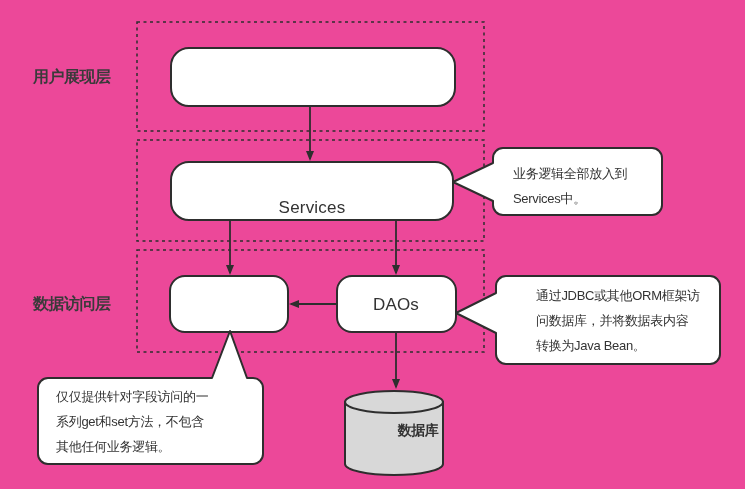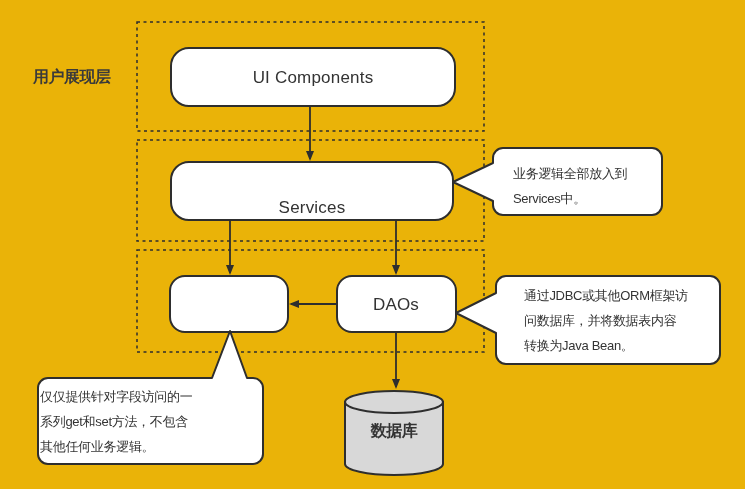--- a/index.html
+++ b/index.html
@@ -1,19 +1,19 @@
 <!DOCTYPE html>
 <html><head>
 <meta charset="utf-8">
 <style>
   html,body{margin:0;padding:0;background:#ffffff;}
   #stage{
     position:relative;
     width:745px;height:489px;
-    background:#eab308;
+    background:#ec4899;
     font-family:"Liberation Sans", sans-serif;
     overflow:hidden;
   }
   #shapes{position:absolute;left:0;top:0;}
   .txt{position:absolute;color:#333333;}
   .node-label{
     transform:translate(-50%,-50%);
     font-size:17px;
     letter-spacing:0.2px;
     white-space:nowrap;
@@ -29,25 +29,26 @@
   }
   .callout-text{
     font-size:13px;
     line-height:25px;
     letter-spacing:-0.3px;
     white-space:pre-line;
     color:#333333;
   }
   .db-label{
     transform:translate(-50%,-50%);
-    font-size:16px;
+    font-size:14px;
     font-weight:600;
     letter-spacing:-0.5px;
     color:#333333;
     white-space:nowrap;
+    margin-left:24px;
   }
 </style>
 </head>
 <body>
 
 <div id="stage">
 
   <svg id="shapes" width="745" height="489" viewBox="0 0 745 489">
     <defs>
       <marker id="arr" viewBox="0 0 10 8" markerWidth="10" markerHeight="8" refX="8" refY="4" orient="auto" markerUnits="userSpaceOnUse">
@@ -80,28 +81,28 @@
 
     <path d="M 48 378 L 212 378 L 230 331 L 247 378 L 253 378 A 10 10 0 0 1 263 388
              L 263 454 A 10 10 0 0 1 253 464 L 48 464 A 10 10 0 0 1 38 454 L 38 388
              A 10 10 0 0 1 48 378 Z" fill="#ffffff" stroke="#2e2e2e" stroke-width="2" stroke-linejoin="round"></path>
 
     <path d="M 345 402 L 345 464 A 49 11 0 0 0 443 464 L 443 402 Z" fill="#d8d8d8" stroke="#2e2e2e" stroke-width="2"></path>
     <ellipse cx="394" cy="402" rx="49" ry="11" fill="#d8d8d8" stroke="#2e2e2e" stroke-width="2"></ellipse>
   </svg>
 
   <div class="txt layer-label" style="left:33px;top:77px;">用户展现层</div>
+  <div class="txt layer-label" style="left:33px;top:304px;">数据访问层</div>
 
-  <div class="txt node-label" style="left:313px;top:78px;">UI Components</div>
   <div class="txt node-label" style="left:312px;top:208px;">Services</div>
   <div class="txt node-label" style="left:396px;top:305px;text-align:center;">DAOs</div>
   <div class="txt db-label" style="left:394px;top:431px;">数据库</div>
 
   <div class="txt callout-text" style="left:513px;top:161px;width:145px;">业务逻辑全部放入到
 Services中。</div>
-  <div class="txt callout-text" style="left:524px;top:283px;width:205px;">通过JDBC或其他ORM框架访
+  <div class="txt callout-text" style="left:536px;top:283px;width:205px;">通过JDBC或其他ORM框架访
 问数据库，并将数据表内容
 转换为Java Bean。</div>
-  <div class="txt callout-text" style="left:40px;top:384px;width:200px;">仅仅提供针对字段访问的一
+  <div class="txt callout-text" style="left:56px;top:384px;width:200px;">仅仅提供针对字段访问的一
 系列get和set方法，不包含
 其他任何业务逻辑。</div>
 
 </div>
 
 </body></html>

